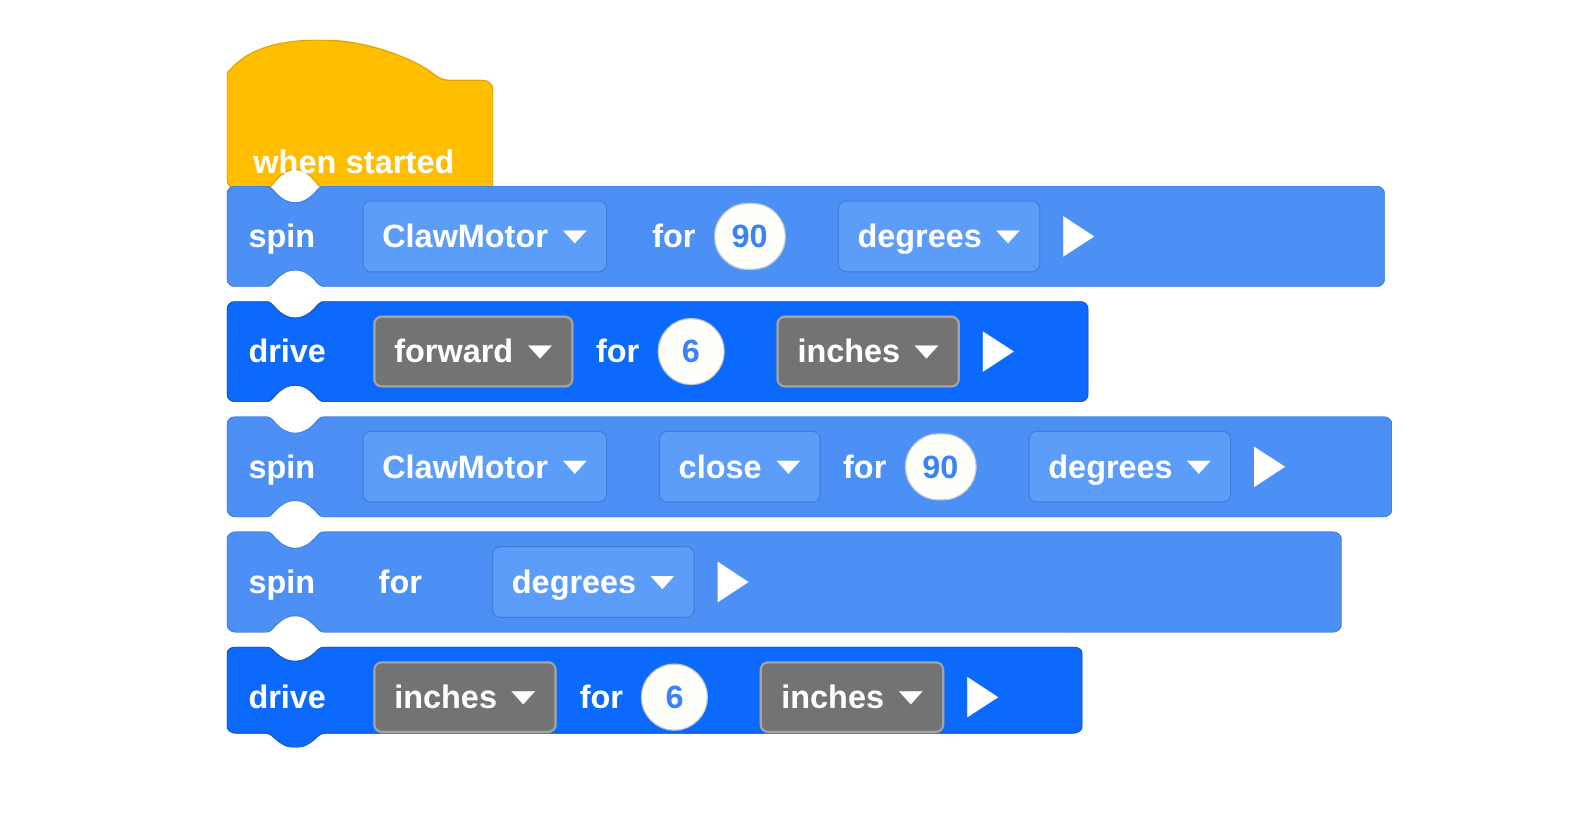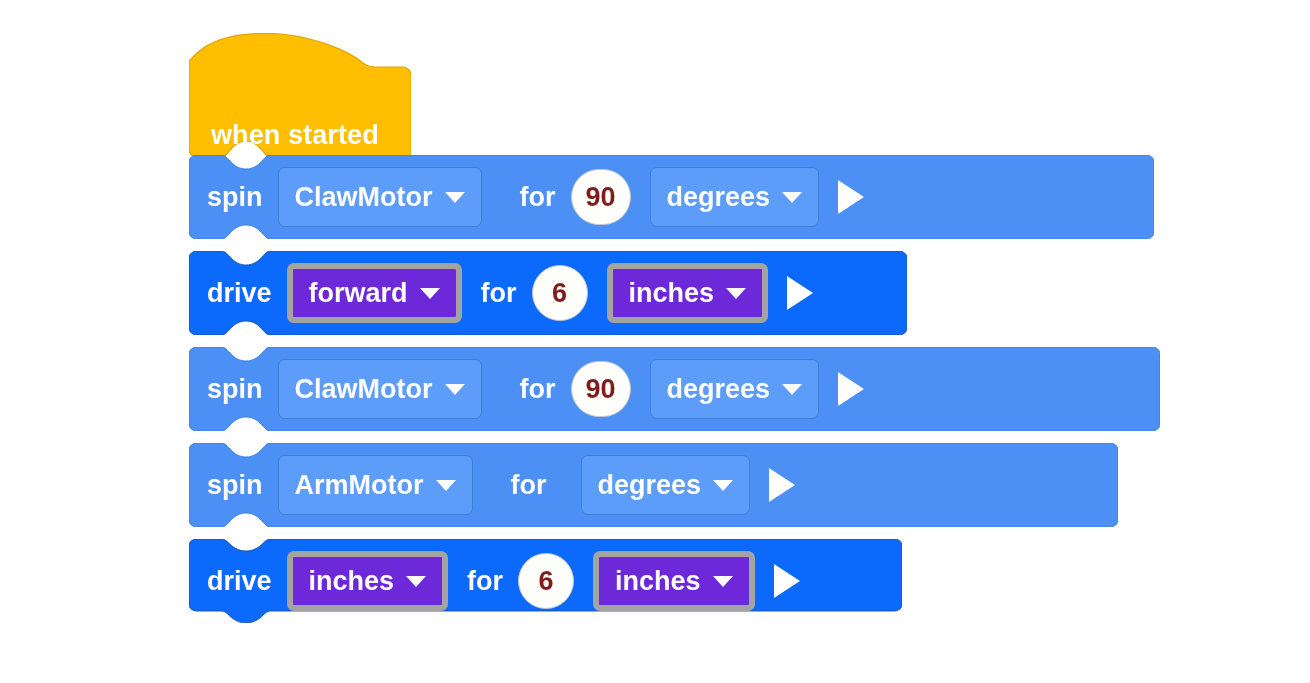--- a/index.html
+++ b/index.html
@@ -92,28 +92,29 @@
     align-items: center;
     justify-content: center;
     height: 60px;
     border-radius: 7px;
     padding: 0 16px;
     box-sizing: border-box;
     font-size: 27px;
     font-weight: bold;
     color: #ffffff;
     line-height: 1;
+    margin-left: 24px;
   }
   .dd-light {
     background: #5B9DF8;
     border: 1px solid #3E7FD6;
   }
   .dd-dark {
-    background: #6d28d9;
-    border: 6px solid #a3a3a3;
+    background: #737373;
+    border: 2px solid #a3a3a3;
   }
   .dd-caret {
     width: 0;
     height: 0;
     margin-left: 12px;
     border-left: 10px solid transparent;
     border-right: 10px solid transparent;
     border-top: 11px solid #ffffff;
     flex: none;
   }
@@ -122,21 +123,21 @@
   .num-oval {
     display: flex;
     align-items: center;
     justify-content: center;
     height: 56px;
     min-width: 56px;
     padding: 0 14px;
     border-radius: 32px;
     background: #FEFEFA;
     border: 1px solid #C6C8CB;
-    color: #7f1d1d;
+    color: #3b82f6;
     font-size: 27px;
     font-weight: bold;
     box-sizing: border-box;
     line-height: 1;
   }
 
   
   .play-tri {
     width: 0;
     height: 0;
@@ -271,20 +272,24 @@
                L8,96 C3.6,96 0,92.4 0,88 Z" fill="#4D90F5" stroke="#3A7BD9" stroke-width="1"></path>
     </svg>
     <div class="block-content">
       <span class="kw">spin</span>
       <span class="gap-s"></span>
       <div class="dropdown dd-light">
         <span>ClawMotor</span>
         <span class="dd-caret"></span>
       </div>
       <span class="gap-m"></span>
+      <div class="dropdown dd-light">
+        <span>close</span>
+        <span class="dd-caret"></span>
+      </div>
       <span class="gap-m"></span>
       <span class="kw">for</span>
       <span class="gap-s"></span>
       <div class="num-oval">90</div>
       <span class="gap-m"></span>
       <div class="dropdown dd-light">
         <span>degrees</span>
         <span class="dd-caret"></span>
       </div>
       <span class="gap-m"></span>
@@ -303,24 +308,20 @@
                L929,88 C929,92.4 925.4,96 921,96
                L82,96 C78,96 76,93 73,89
                C68,83 63,80 57,80
                C51,80 46,83 41,89
                C38,93 36,96 32,96
                L8,96 C3.6,96 0,92.4 0,88 Z" fill="#4D90F5" stroke="#3A7BD9" stroke-width="1"></path>
     </svg>
     <div class="block-content">
       <span class="kw">spin</span>
       <span class="gap-s"></span>
-      <div class="dropdown dd-light">
-        <span>ArmMotor</span>
-        <span class="dd-caret"></span>
-      </div>
       <span class="gap-m"></span>
       <span class="gap-m"></span>
       <span class="kw">for</span>
       <span class="gap-s"></span>
       <span class="gap-m"></span>
       <div class="dropdown dd-light">
         <span>degrees</span>
         <span class="dd-caret"></span>
       </div>
       <span class="gap-m"></span>

